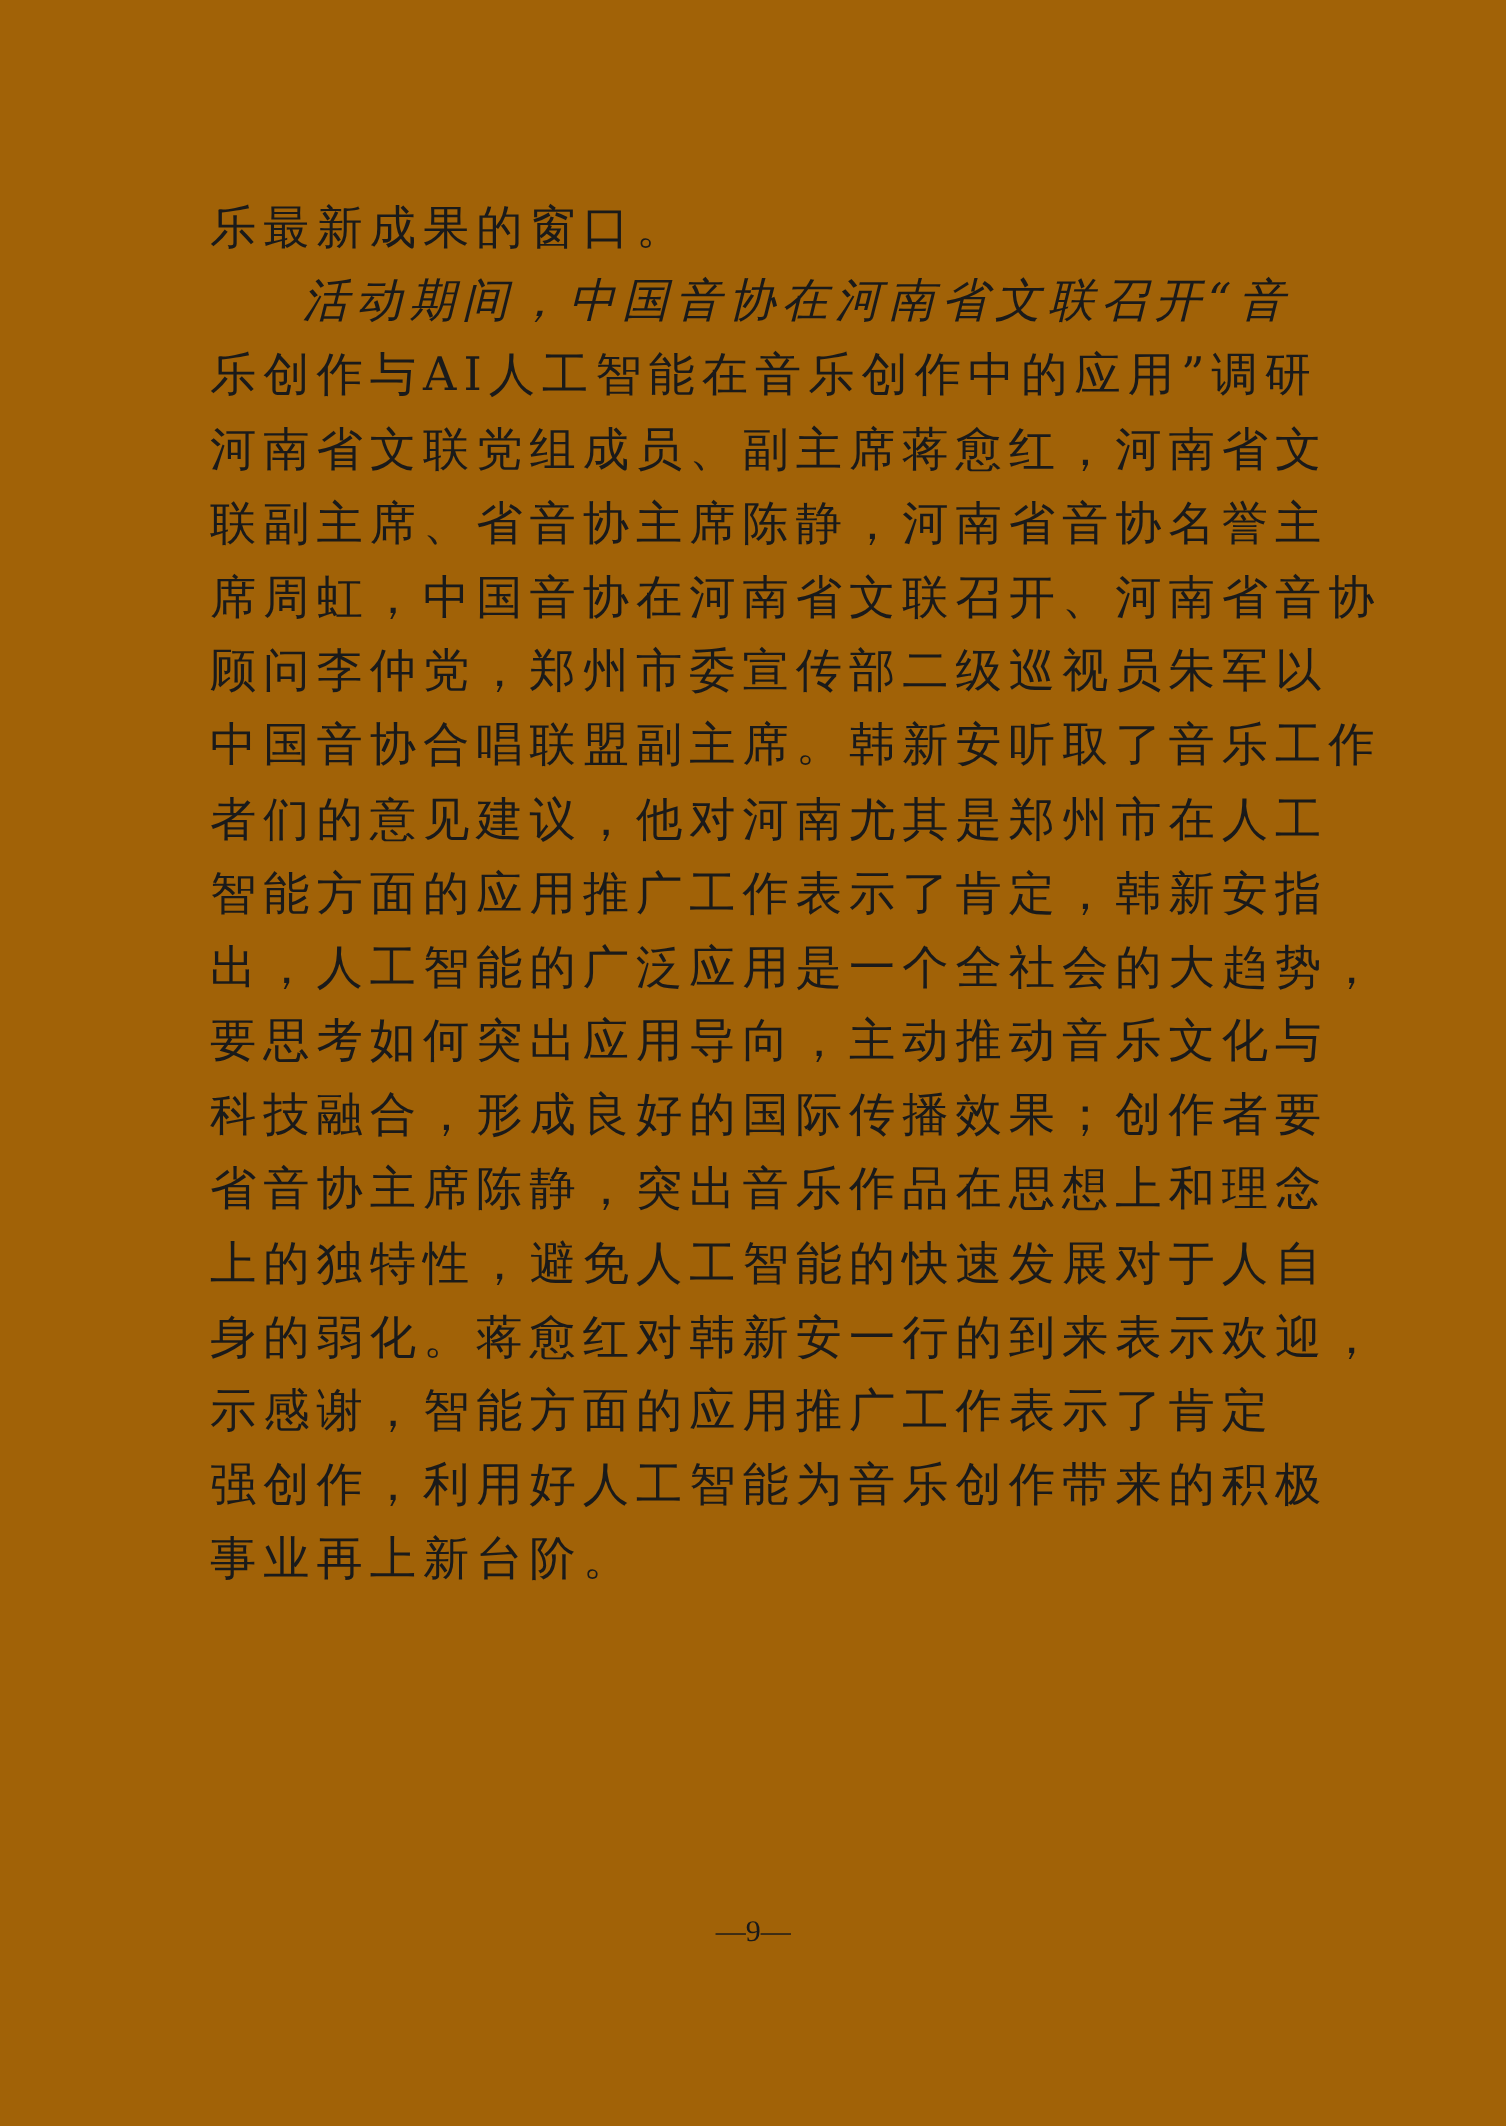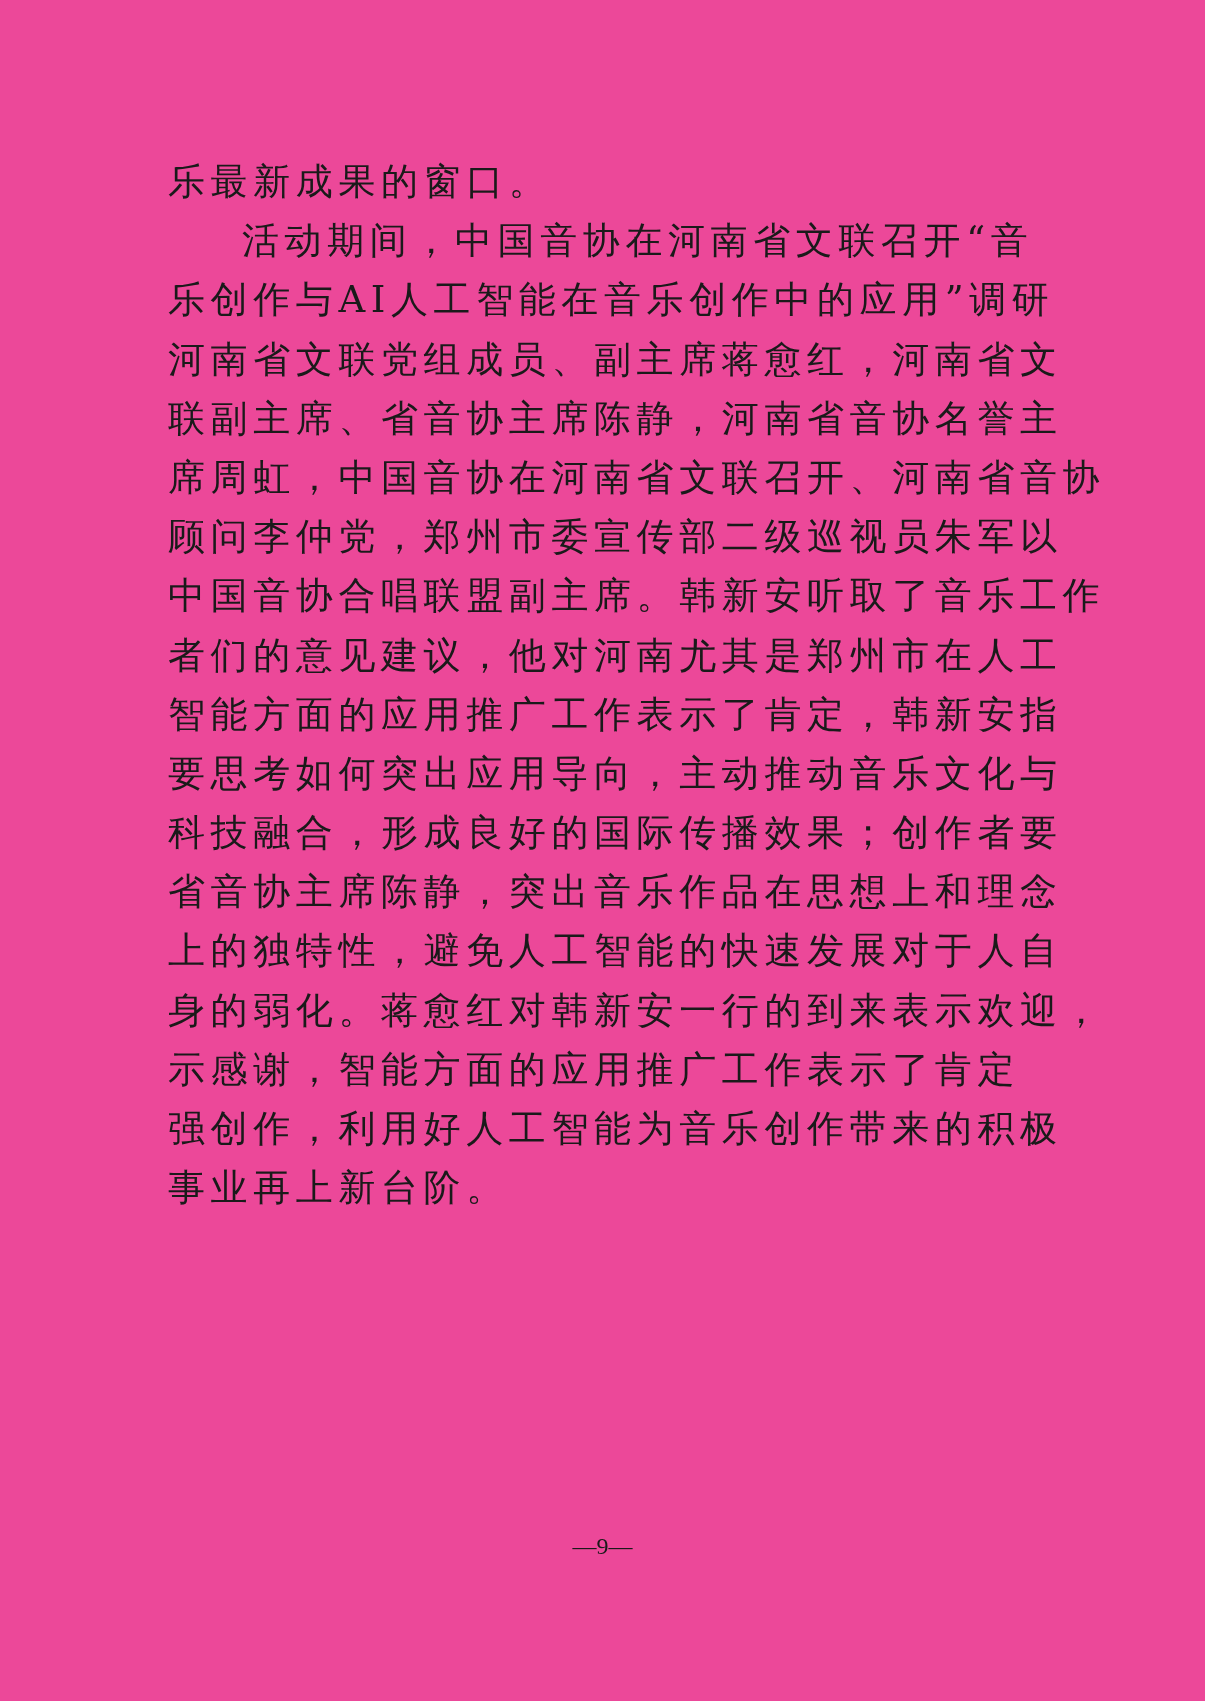--- a/index.html
+++ b/index.html
@@ -14,38 +14,39 @@
       overflow: hidden;
       font-family: "DejaVu Serif", "Liberation Serif", serif;
       color: #1a1a1a;
     }
     .page {
       position: absolute;
       left: 0;
       top: 0;
       width: 1205px;
       height: 1701px;
-      background: #ec4899;
+      background: #a16207;
     }
     .body-text {
       position: absolute;
       left: 168px;
       top: 152px;
       width: 780px;
     }
     .line {
       display: block;
       height: 59.2px;
       line-height: 59.2px;
       font-size: 37px;
       letter-spacing: 5.6px;
       white-space: nowrap;
     }
     .line.indent {
       padding-left: 74px;
+      font-style: italic;
     }
     .page-number {
       position: absolute;
       left: 0;
       width: 1205px;
       top: 1533px;
       text-align: center;
       font-family: "Liberation Serif", "DejaVu Serif", serif;
       font-size: 24px;
       color: #1a1a1a;
@@ -62,20 +63,21 @@
     <div>
       <span class="line indent">活动期间，中国音协在河南省文联召开“音</span>
       <span class="line">乐创作与AI人工智能在音乐创作中的应用”调研</span>
       <span class="line">河南省文联党组成员、副主席蒋愈红，河南省文</span>
       <span class="line">联副主席、省音协主席陈静，河南省音协名誉主</span>
       <span class="line">席周虹，中国音协在河南省文联召开、河南省音协</span>
       <span class="line">顾问李仲党，郑州市委宣传部二级巡视员朱军以</span>
       <span class="line">中国音协合唱联盟副主席。韩新安听取了音乐工作</span>
       <span class="line">者们的意见建议，他对河南尤其是郑州市在人工</span>
       <span class="line">智能方面的应用推广工作表示了肯定，韩新安指</span>
+      <span class="line">出，人工智能的广泛应用是一个全社会的大趋势，</span>
       <span class="line">要思考如何突出应用导向，主动推动音乐文化与</span>
       <span class="line">科技融合，形成良好的国际传播效果；创作者要</span>
       <span class="line">省音协主席陈静，突出音乐作品在思想上和理念</span>
       <span class="line">上的独特性，避免人工智能的快速发展对于人自</span>
       <span class="line">身的弱化。蒋愈红对韩新安一行的到来表示欢迎，</span>
       <span class="line">示感谢，智能方面的应用推广工作表示了肯定</span>
       <span class="line">强创作，利用好人工智能为音乐创作带来的积极</span>
       <span class="line">事业再上新台阶。</span>
     </div>
   </div>

